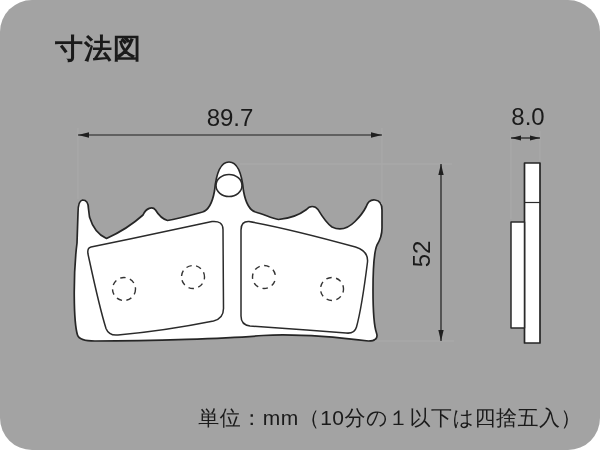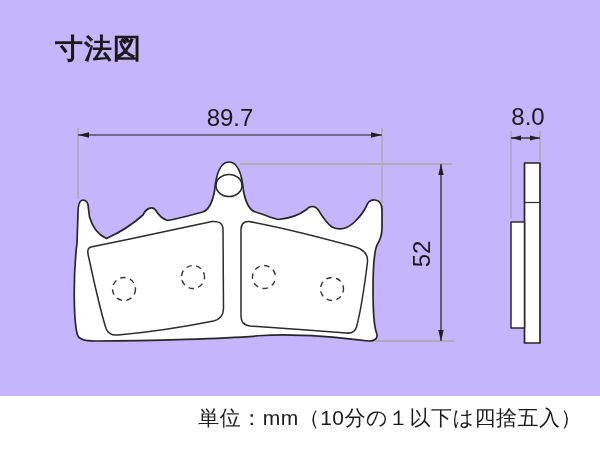--- a/index.html
+++ b/index.html
@@ -9,22 +9,23 @@
   }
   body {
     width: 600px;
     height: 450px;
     font-family: "Liberation Sans", "DejaVu Sans", sans-serif;
     overflow: hidden;
   }
   .stage {
     position: relative;
     width: 600px;
-    height: 396px;
-    background: #c4b5fd;
+    height: 450px;
+    background: #a3a3a3;
+    border-radius: 32px;
   }
   svg text {
     font-family: "Liberation Sans", "DejaVu Sans", sans-serif;
     fill: #1a1a1a;
   }
   .title-text {
     font-size: 28px;
     font-weight: bold;
     letter-spacing: 1px;
   }

